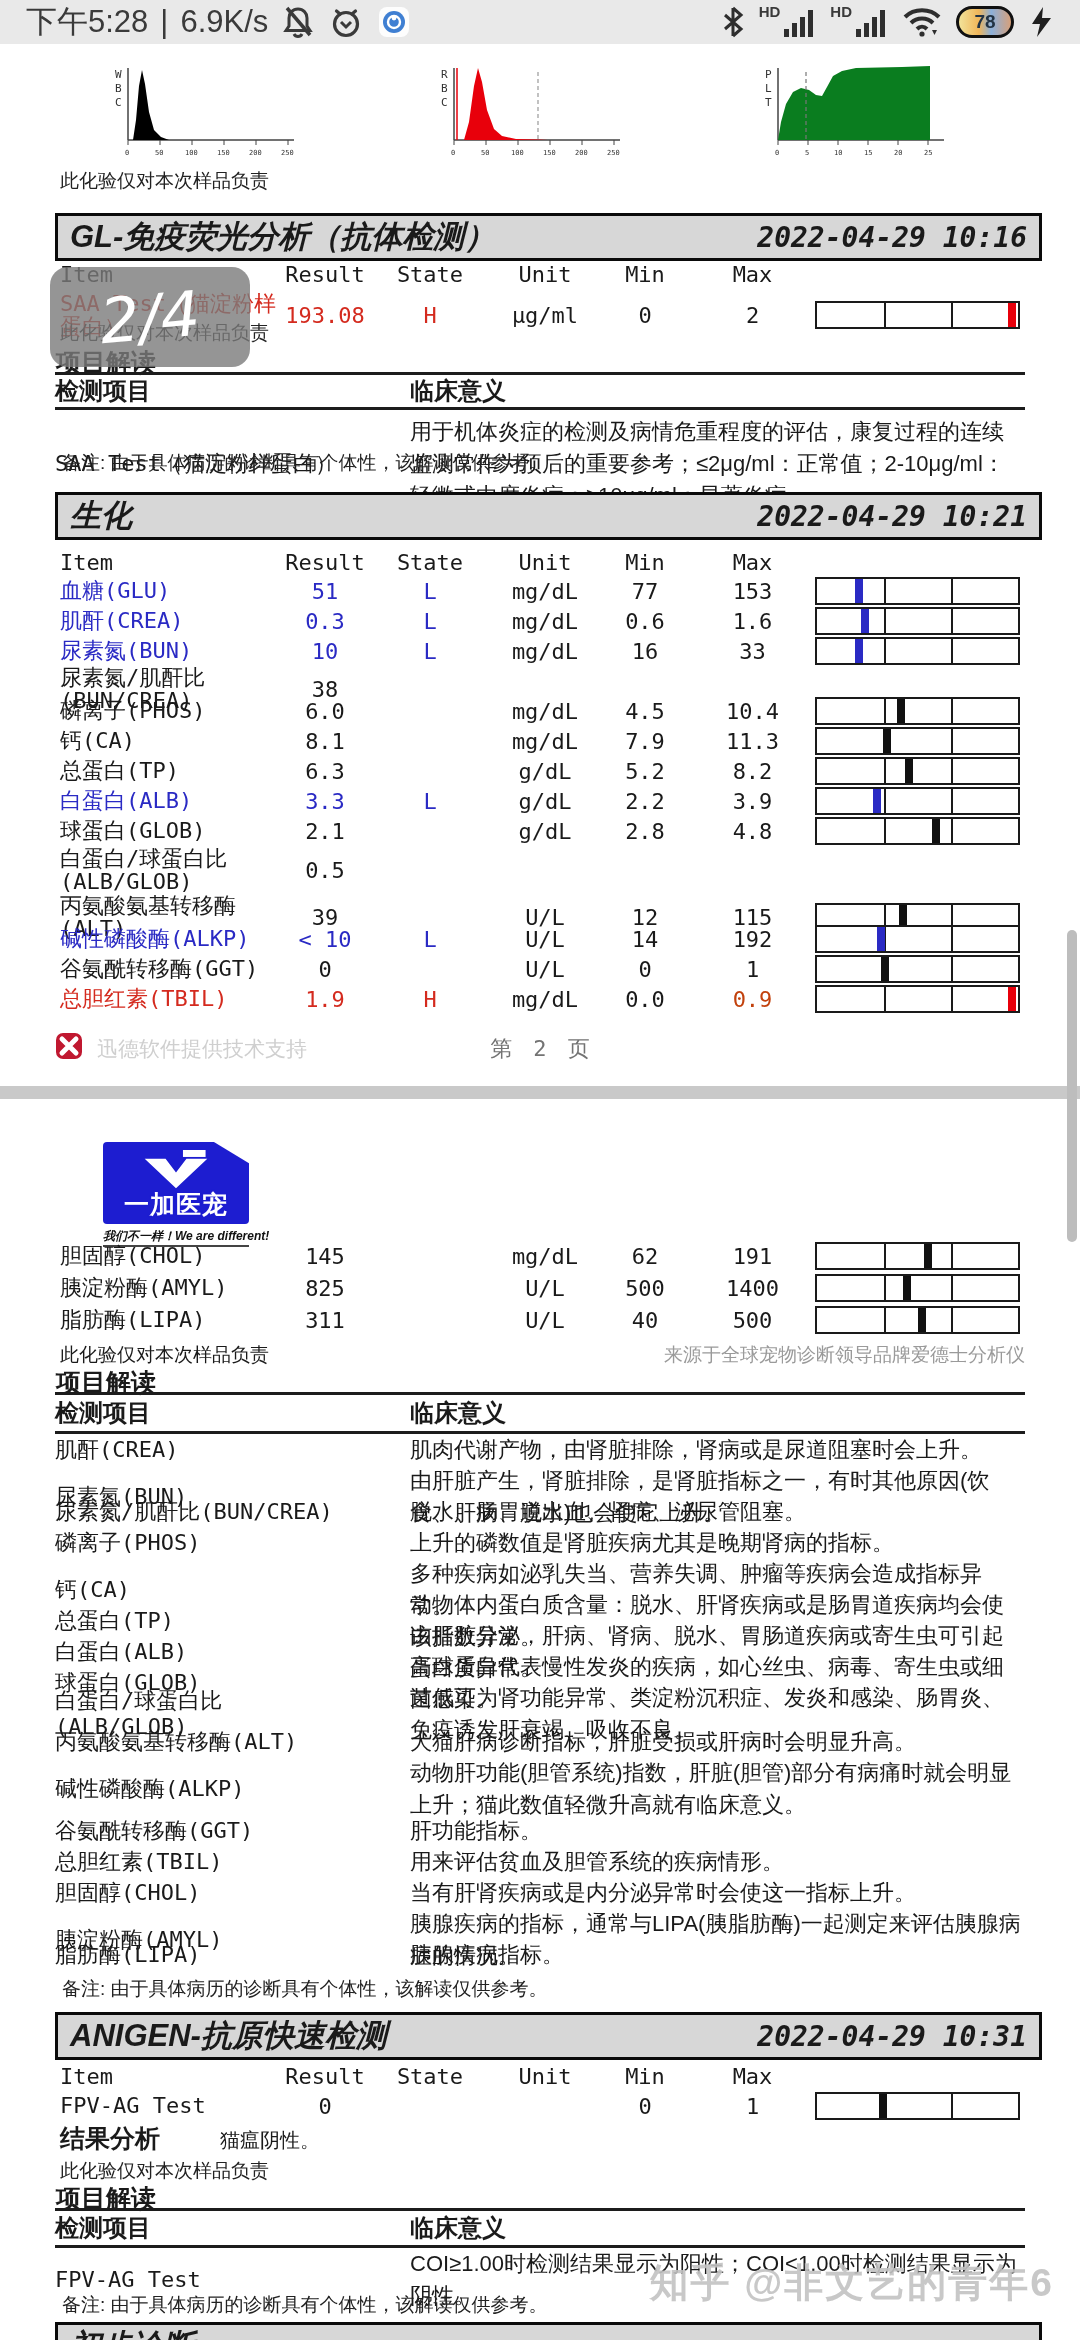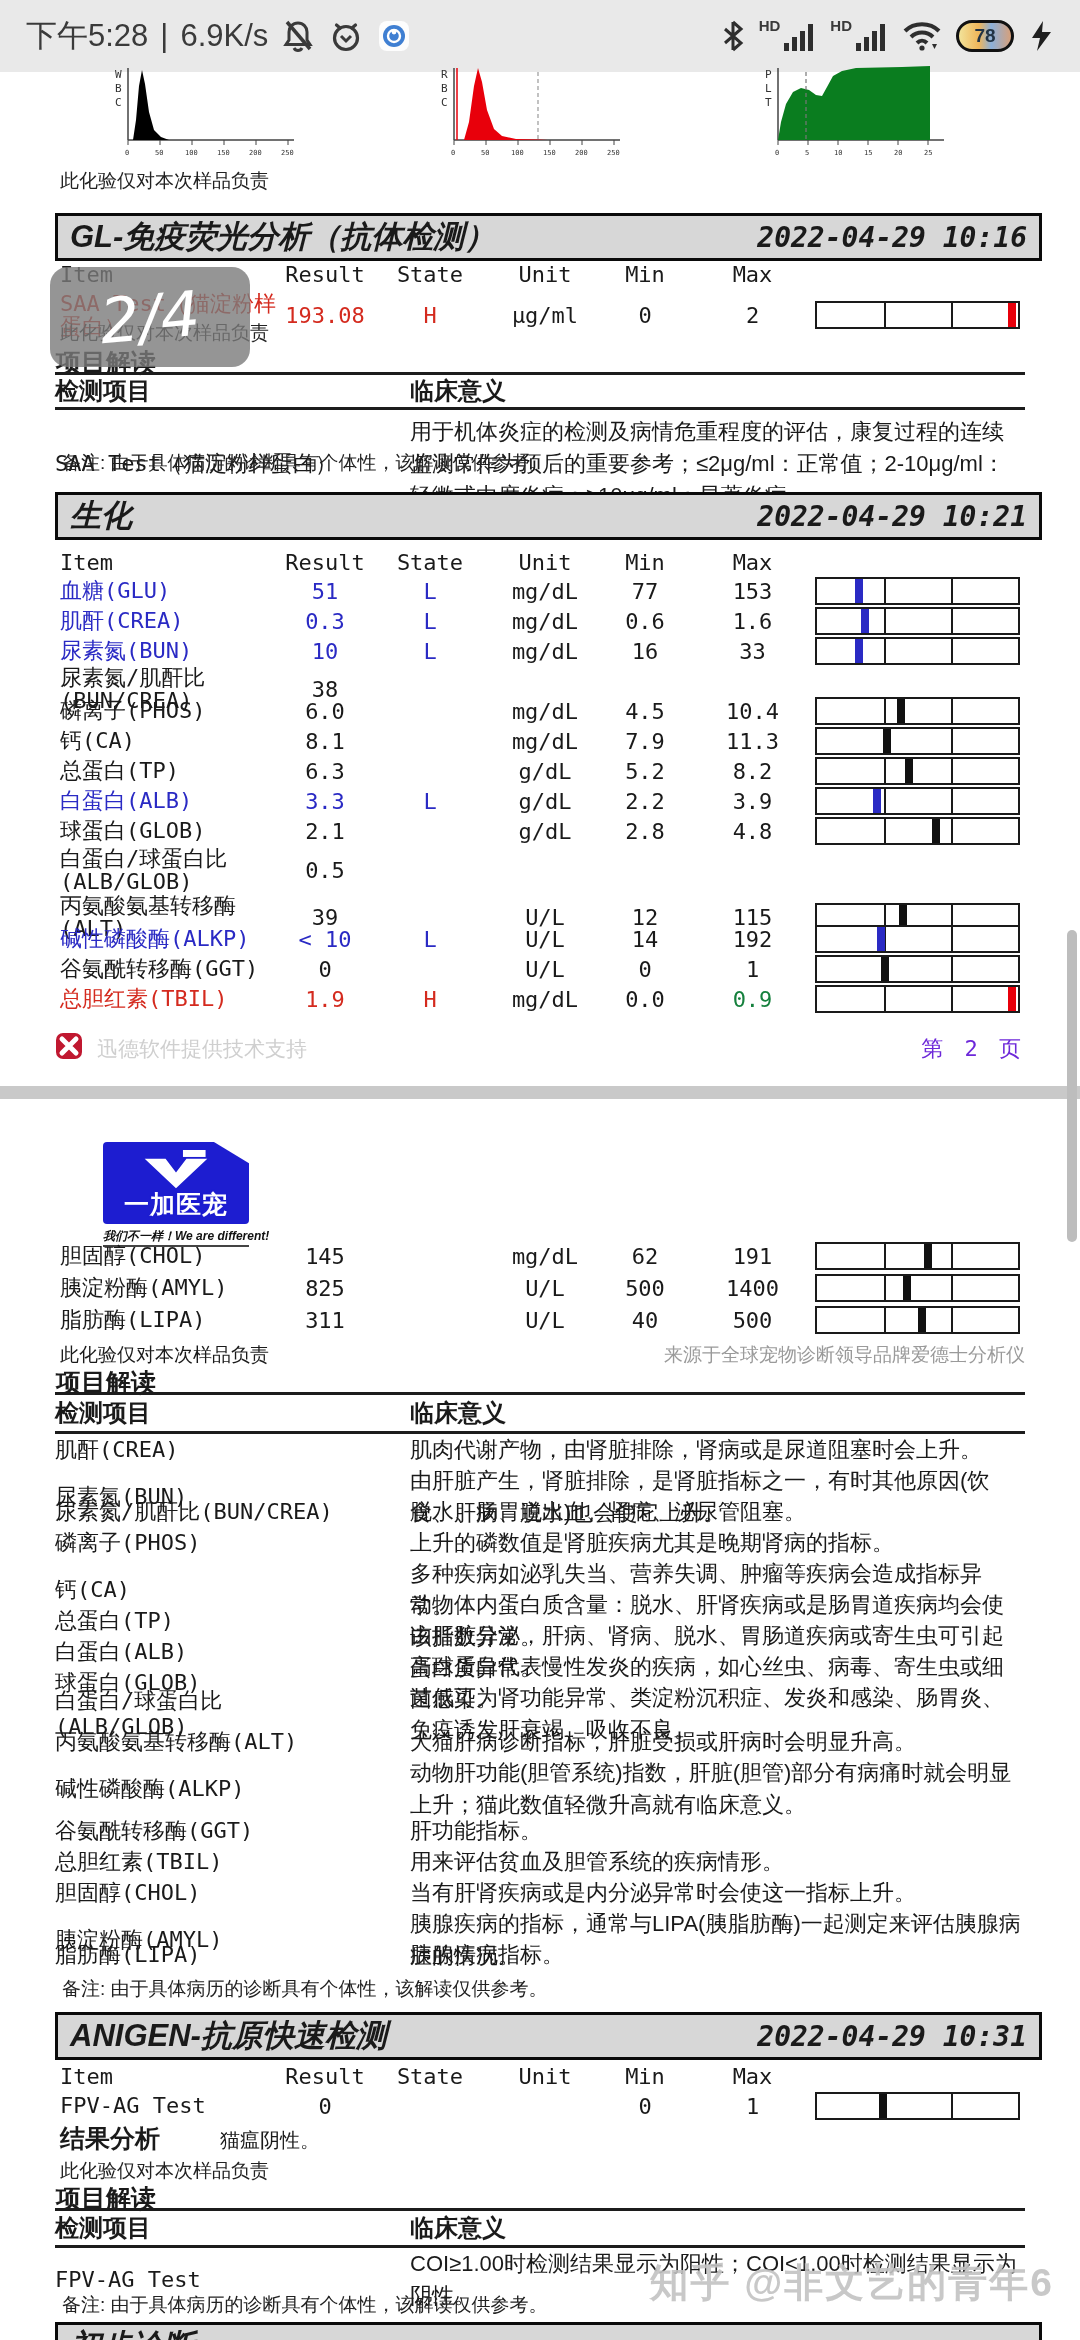--- a/index.html
+++ b/index.html
@@ -1,19 +1,19 @@
 <!DOCTYPE html>
 <html><head>
 <meta charset="utf-8">
 <style>
   html,body{margin:0;padding:0;background:#222;}
   .screen{position:relative;width:1080px;height:2340px;background:#fff;overflow:hidden;
     font-family:"Liberation Sans",sans-serif;color:#1a1a1a;}
   
-  .statusbar{position:absolute;top:0;left:0;right:0;height:72px;background:#e9e9e9;
+  .statusbar{position:absolute;top:0;left:0;right:0;height:44px;background:#e9e9e9;
     display:flex;align-items:center;padding:0 26px;box-sizing:border-box;color:#3a3a3a;}
   .sb-left{display:flex;align-items:center;gap:12px;font-size:31px;font-weight:500;}
   .sb-right{margin-left:auto;display:flex;align-items:center;gap:14px;}
   .sb-ic{display:inline-flex;align-items:center;}
   .hdsig{display:flex;align-items:flex-start;gap:2px;}
   .hdsig .hd{font-size:15px;font-weight:700;line-height:14px;}
   .batt{position:relative;width:58px;height:32px;border:3px solid #111;border-radius:16px;
     background:linear-gradient(90deg,#f2e39a 0%,#f0b65a 38%,#8cb0da 62%,#d7a07a 100%);
     display:flex;align-items:center;justify-content:center;font-size:19px;font-weight:700;color:#234;box-sizing:border-box;}
   
@@ -38,21 +38,21 @@
   .bar .d1{left:33.3%;} .bar .d2{left:66.6%;}
   .marker{position:absolute;top:0;bottom:0;width:8px;background:#111;}
   .etable{left:55px;right:55px;}
   .erule{height:3px;background:#1c1c1c;}
   .egrid{display:grid;grid-template-columns:355px 1fr;align-items:center;}
   .ehead{font-size:24px;font-weight:700;}
   .erow{font-size:22px;line-height:1.45;}
   .erow .lbl{align-self:center;white-space:pre-line;line-height:1.2;}
   
   .pfoot{left:55px;right:55px;display:flex;align-items:center;gap:14px;color:#cfcfcf;font-size:21px;}
-  .pnum{position:absolute;left:4px;right:0;text-align:right;color:#6d28d9;font-size:22px;letter-spacing:4px;}
+  .pnum{position:absolute;left:4px;right:0;text-align:center;color:#737373;font-size:22px;letter-spacing:4px;}
   .band{height:13px;background:#c9c9c9;}
   .logo{left:103px;width:146px;}
   .logo-box{height:82px;background:#1d1dd0;border-radius:4px;clip-path:polygon(0 0,76% 0,100% 26%,100% 100%,0 100%);
     display:flex;flex-direction:column;align-items:center;justify-content:center;}
   .logo-name{color:#fff;font-size:25px;font-weight:800;letter-spacing:1px;line-height:1;margin-top:2px;
     text-shadow:0 0 2px #1d1dd0;}
   .logo-tag{margin-top:4px;font-size:12px;font-style:italic;color:#111;border-bottom:2px solid #444;
     white-space:nowrap;font-weight:700;}
   .srcnote{color:#9a9a9a;font-size:19px;}
   .resline{left:60px;display:flex;gap:60px;align-items:baseline;}
@@ -443,21 +443,21 @@
         <i class="d2"></i>
         <i class="marker" style="left: calc(34% - 4px); background: rgb(17, 17, 17);"></i>
       </span>
   </div>
   <div class="abs rgrid rrow mono high" style="top:984px;height:30px;">
     <span class="item">总胆红素(TBIL)</span>
     <span class="cc">1.9</span>
     <span class="cc">H</span>
     <span class="cc" style="color:#1a1a1a;">mg/dL</span>
     <span class="cc" style="color:#1a1a1a;">0.0</span>
-    <span class="cc" style="color:#15803d;">0.9</span>
+    <span class="cc" style="color:#c2410c;">0.9</span>
     <span class="bar">
         <i class="d1"></i>
         <i class="d2"></i>
         <i class="marker" style="left: calc(97% - 4px); background: rgb(232, 0, 11);"></i>
       </span>
   </div>
 
   <div class="abs pfoot" style="top:1032px;">
     <span>
       <svg width="28" height="28" viewBox="0 0 28 28">

